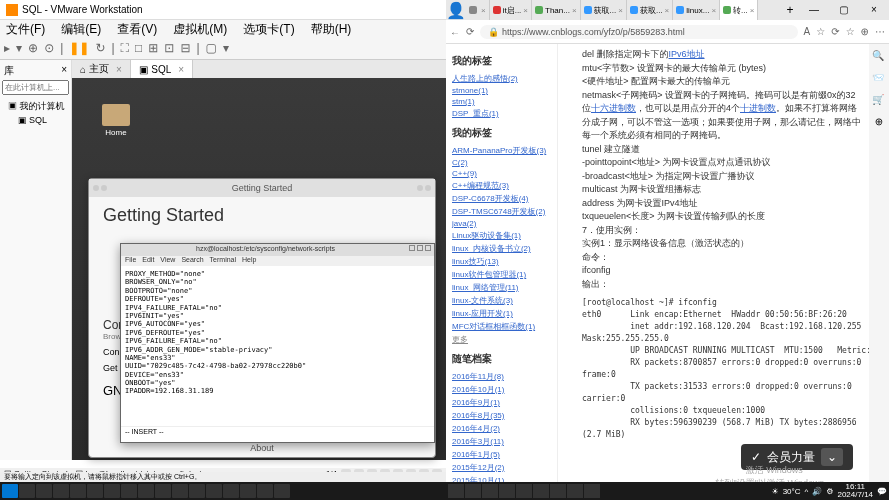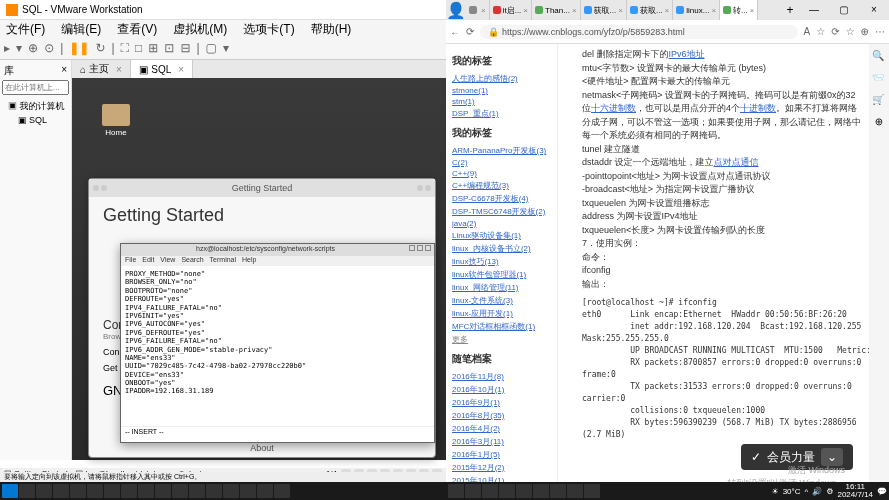--- a/index.html
+++ b/index.html
@@ -85,21 +85,21 @@
 .edge-article { flex: 1; padding: 4px 8px; font-size: 9px; color: #333; line-height: 1.5; overflow: hidden; margin-left: 16px; }
 .edge-article .link { color: #36c; text-decoration: underline; }
 .edge-article .mono { font-family: monospace; white-space: pre; font-size: 8px; }
 
 .edge-rightbar { width: 20px; background: #f5f5f5; display: flex; flex-direction: column; align-items: center; gap: 8px; padding-top: 6px; }
 .edge-rightbar span { width: 14px; height: 14px; font-size: 10px; text-align: center; }
 
 .overlay-banner { position: absolute; bottom: 30px; right: 36px; background: #333; color: #fff; padding: 4px 10px; font-size: 12px; border-radius: 4px; display: flex; align-items: center; gap: 6px; }
 .overlay-banner .chev { background: #555; padding: 2px 6px; border-radius: 3px; }
 
-.activate { position: absolute; bottom: 10px; right: 44px; font-size: 9px; color: #aaa; text-align: right; }
+.activate { position: absolute; bottom: 10px; right: 56px; font-size: 9px; color: #aaa; text-align: center; }
 </style>
 </head>
 <body>
 
 <div class="vmware">
   <div class="vm-title">
     <svg viewBox="0 0 16 16">
         <rect width="16" height="16" fill="#f80"></rect>
       </svg>
     <span>SQL - VMware Workstation</span>
@@ -335,27 +335,27 @@
           <a>2015年10月(1)</a>
           <a>2015年8月(10)</a>
         </div>
     </div>
     <div class="edge-article">
       <div><span>del 删除指定网卡下的</span><span class="link">IPv6地址</span></div>
       <div>mtu&lt;字节数&gt; 设置网卡的最大传输单元 (bytes)</div>
       <div>&lt;硬件地址&gt; 配置网卡最大的传输单元</div>
       <div><span>netmask&lt;子网掩码&gt; 设置网卡的子网掩码。掩码可以是有前缀0x的</span><span>32位</span><span class="link">十六进制数</span><span>，也可以是用点分开的4个</span><span class="link">十进制数</span><span>。如果不打算将网络分成子网，可以不管这一选项；如果要使用子网，那么请记住，网络中每一个系统必须有相同的子网掩码。</span></div>
       <div>tunel 建立隧道</div>
-      <div><span>dstaddr 设定一个远端地址，建立</span><span class="link">点对点通信</span></div>
       <div>-pointtopoint&lt;地址&gt; 为网卡设置点对点通讯协议</div>
       <div>-broadcast&lt;地址&gt; 为指定网卡设置广播协议</div>
-      <div>txqueuelen 为网卡设置组播标志</div>
+      <div>multicast 为网卡设置组播标志</div>
       <div>address 为网卡设置IPv4地址</div>
       <div>txqueuelen&lt;长度&gt; 为网卡设置传输列队的长度</div>
       <div>7．使用实例：</div>
+      <div>实例1：显示网络设备信息（激活状态的）</div>
       <div>命令：</div>
       <div>ifconfig</div>
       <div>输出：</div>
       <div style="height:6px"></div>
       <div class="mono">[root@localhost ~]# ifconfig
 eth0      Link encap:Ethernet  HWaddr 00:50:56:BF:26:20
           inet addr:192.168.120.204  Bcast:192.168.120.255
 Mask:255.255.255.0
           UP BROADCAST RUNNING MULTICAST  MTU:1500   Metric:1
           RX packets:8700857 errors:0 dropped:0 overruns:0

